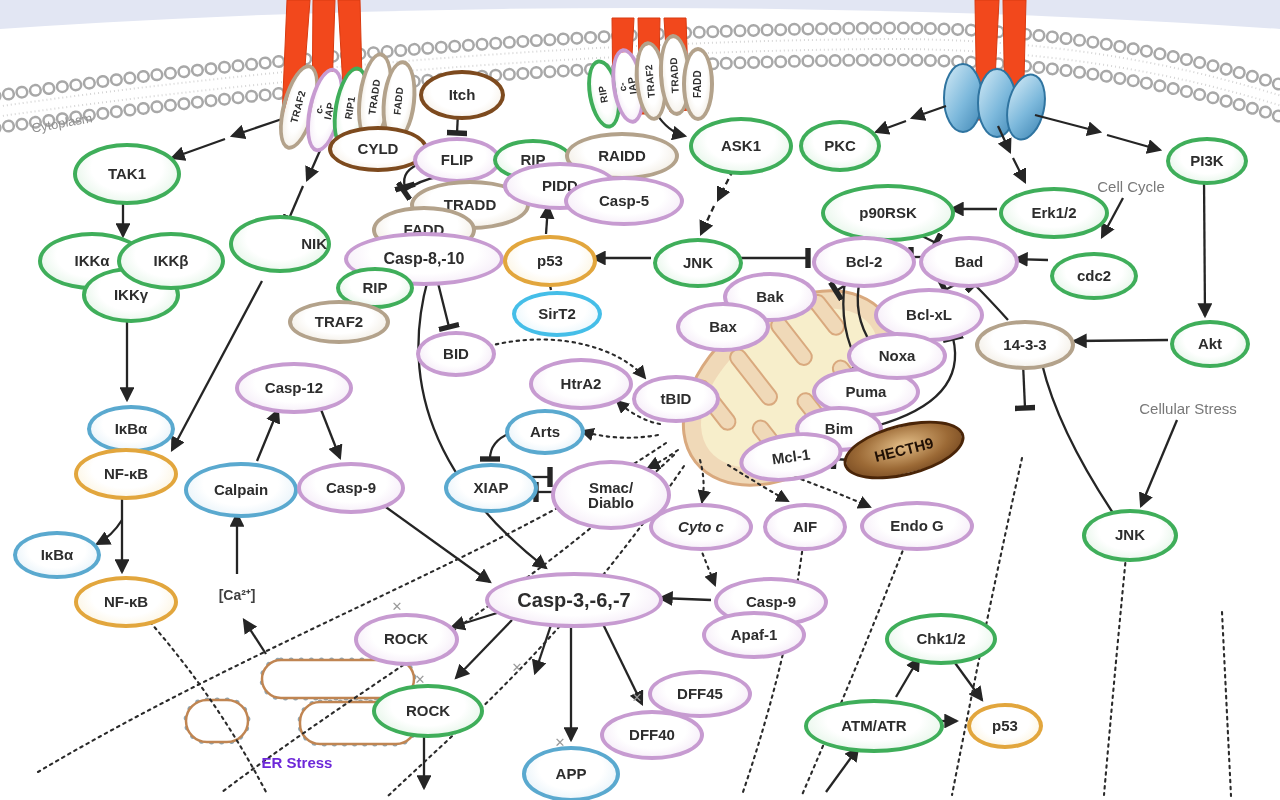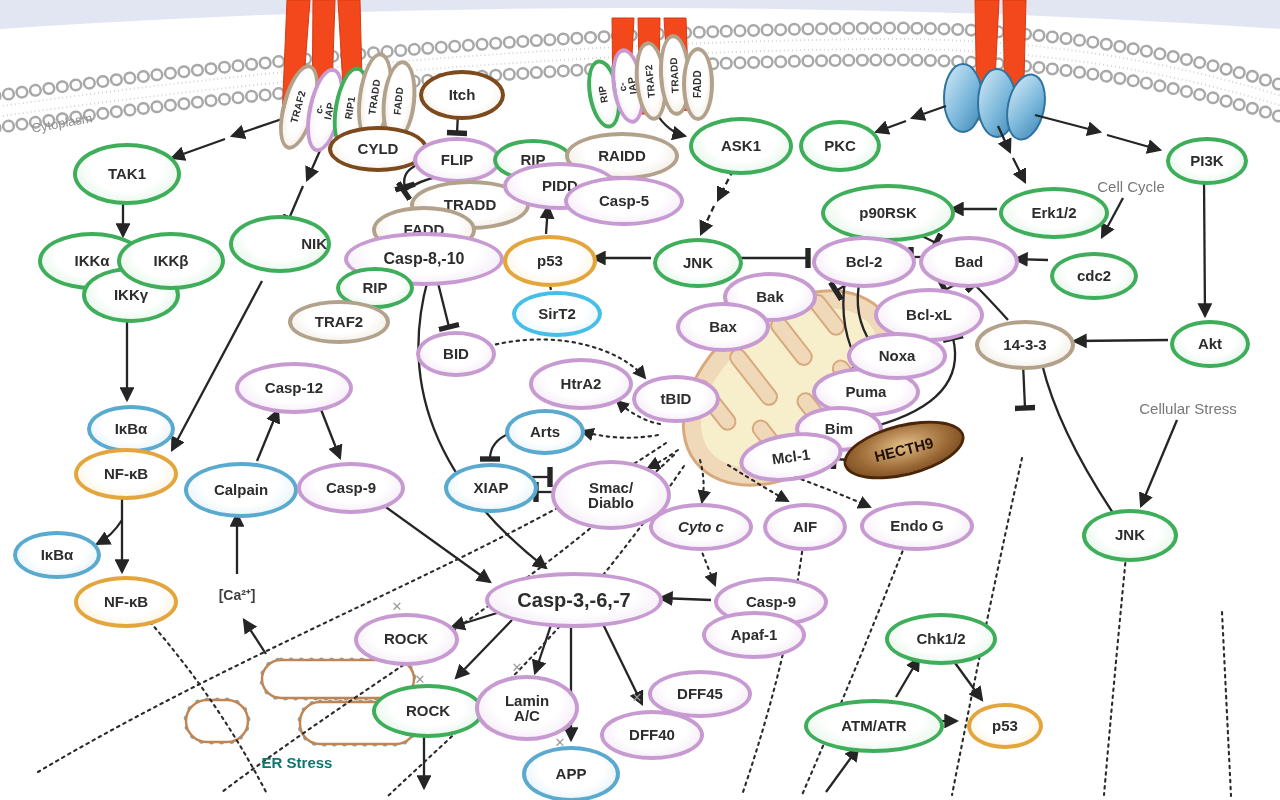--- a/index.html
+++ b/index.html
@@ -251,32 +251,30 @@
       <div class="node blue" style="left: 13px; top: 531px; width: 80px; height: 40px;"><span class="lbl">IκBα</span></div>
       <div class="node orange" style="left: 74px; top: 576px; width: 96px; height: 44px;"><span class="lbl">NF-κB</span></div>
       <div class="node blue" style="left: 184px; top: 462px; width: 106px; height: 48px;"><span class="lbl">Calpain</span></div>
       <div class="node purple" style="left: 235px; top: 362px; width: 110px; height: 44px;"><span class="lbl">Casp-12</span></div>
       <div class="node purple" style="left: 297px; top: 462px; width: 100px; height: 44px;"><span class="lbl">Casp-9</span></div>
       <div class="node purple" style="left: 485px; top: 572px; width: 170px; height: 48px; font-size: 20px;"><span class="lbl">Casp-3,-6,-7</span></div>
       <div class="node purple" style="left: 714px; top: 577px; width: 106px; height: 42px;"><span class="lbl">Casp-9</span></div>
       <div class="node purple" style="left: 702px; top: 611px; width: 96px; height: 40px;"><span class="lbl">Apaf-1</span></div>
       <div class="node purple" style="left: 353.5px; top: 612.5px; width: 97px; height: 45px;"><span class="lbl">ROCK</span></div>
       <div class="node green" style="left: 372px; top: 684px; width: 104px; height: 46px;"><span class="lbl">ROCK</span></div>
-      <div class="node purple" style="left: 475px; top: 675px; width: 96px; height: 58px;"><span class="lbl">Lamin
-A/C</span></div>
       <div class="node purple" style="left: 648px; top: 670px; width: 96px; height: 40px;"><span class="lbl">DFF45</span></div>
       <div class="node purple" style="left: 600px; top: 710px; width: 96px; height: 42px;"><span class="lbl">DFF40</span></div>
       <div class="node blue" style="left: 522px; top: 746px; width: 90px; height: 48px;"><span class="lbl">APP</span></div>
       <div class="node green" style="left: 885px; top: 613px; width: 104px; height: 44px;"><span class="lbl">Chk1/2</span></div>
       <div class="node green" style="left: 804px; top: 699px; width: 132px; height: 46px;"><span class="lbl">ATM/ATR</span></div>
       <div class="node orange" style="left: 967px; top: 703px; width: 68px; height: 38px;"><span class="lbl">p53</span></div>
       <div class="ann" style="left: 62px; top: 123px; font-size: 13px; color: rgb(143, 143, 143); font-weight: normal; transform: translate(-50%, -50%) rotate(-10deg);">Cytoplasm</div>
       <div class="ann" style="left: 1131px; top: 186px; font-size: 15px; color: rgb(120, 120, 120); font-weight: normal;">Cell Cycle</div>
       <div class="ann" style="left: 1188px; top: 408px; font-size: 15px; color: rgb(120, 120, 120); font-weight: normal;">Cellular Stress</div>
-      <div class="ann" style="left: 297px; top: 762px; font-size: 15px; color: #0f766e; font-weight: bold;">ER Stress</div>
+      <div class="ann" style="left: 297px; top: 762px; font-size: 15px; color: #6d28d9; font-weight: bold;">ER Stress</div>
       <div class="ann" style="left: 237px; top: 594px; font-size: 14px; color: rgb(63, 63, 63); font-weight: bold;">[Ca²⁺]</div>
       <div class="ann" style="left: 397px; top: 606px; font-size: 13px; color: rgb(154, 154, 154); font-weight: normal;">✕</div>
       <div class="ann" style="left: 420px; top: 679px; font-size: 13px; color: rgb(154, 154, 154); font-weight: normal;">✕</div>
       <div class="ann" style="left: 517px; top: 667px; font-size: 13px; color: rgb(154, 154, 154); font-weight: normal;">✕</div>
       <div class="ann" style="left: 560px; top: 742px; font-size: 13px; color: rgb(154, 154, 154); font-weight: normal;">✕</div>
       <div class="ann" style="left: 637px; top: 697px; font-size: 13px; color: rgb(154, 154, 154); font-weight: normal;">✕</div>
     </div>
 </div>
 
 </body></html>

